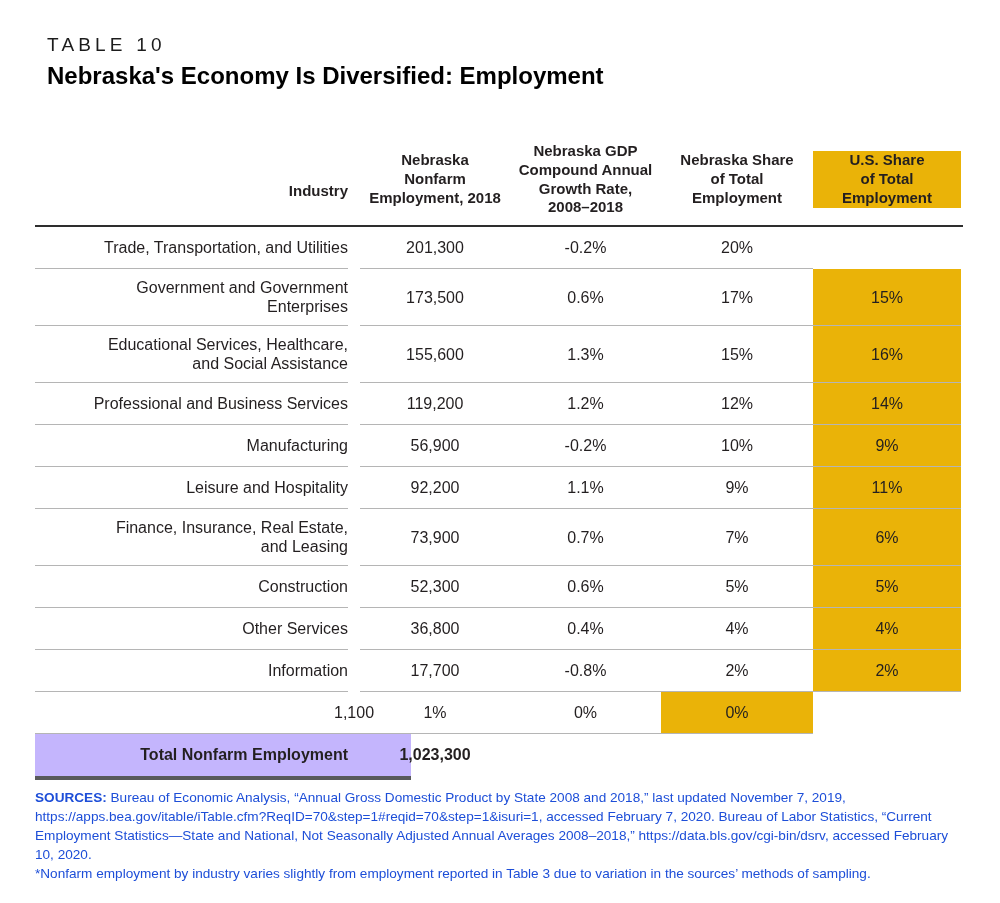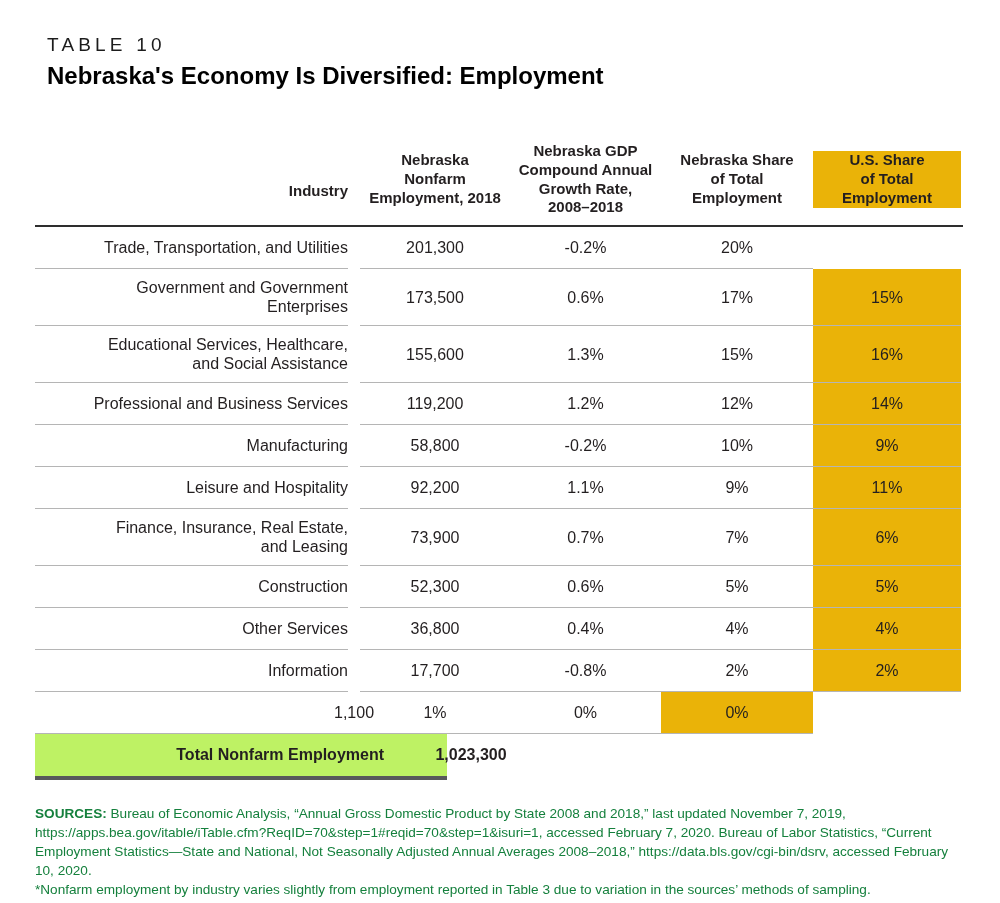--- a/index.html
+++ b/index.html
@@ -76,34 +76,33 @@
   .bb.c-ind { justify-content: flex-end; }
   .bb.c-num { justify-content: center; }
   .shade { background: #eab308; }
   .spacer { align-self: stretch; }
   .total-row {
     width: 376px;
     display: grid;
     grid-template-columns: 313px 12px 150px;
     align-items: center;
     min-height: 42px;
-    background: #bef264;
+    background: #c4b5fd;
     border-bottom: 4px solid #58595b;
     font-size: 16px;
     font-weight: 700;
-    padding-left: 36px;
   }
   .total-row .t-label { text-align: right; }
   .total-row .t-value { text-align: center; }
   .footer-block {
-    margin: 24px 0 0 35px;
+    margin: 8px 0 0 35px;
     width: 930px;
     font-size: 13.6px;
     line-height: 1.4;
-    color: #15803d;
+    color: #1d4ed8;
   }
   .footer-block .src-label { font-weight: 700; }
 </style>
 </head>
 <body>
 
 <div class="page">
 
   <div class="header-block">
     <div class="table-label">TABLE 10</div>
@@ -163,21 +162,21 @@
       <div class="spacer"></div>
       <div class="cell c-num bb">119,200</div>
       <div class="cell c-num bb">1.2%</div>
       <div class="cell c-num bb">12%</div>
       <div class="cell c-num bb shade">14%</div>
     </div>
 
     <div class="trow drow">
       <div class="cell c-ind bb">Manufacturing</div>
       <div class="spacer"></div>
-      <div class="cell c-num bb">58,800</div>
+      <div class="cell c-num bb">56,900</div>
       <div class="cell c-num bb">-0.2%</div>
       <div class="cell c-num bb">10%</div>
       <div class="cell c-num bb shade">9%</div>
     </div>
 
     <div class="trow drow">
       <div class="cell c-ind bb">Leisure and Hospitality</div>
       <div class="spacer"></div>
       <div class="cell c-num bb">92,200</div>
       <div class="cell c-num bb">1.1%</div>

